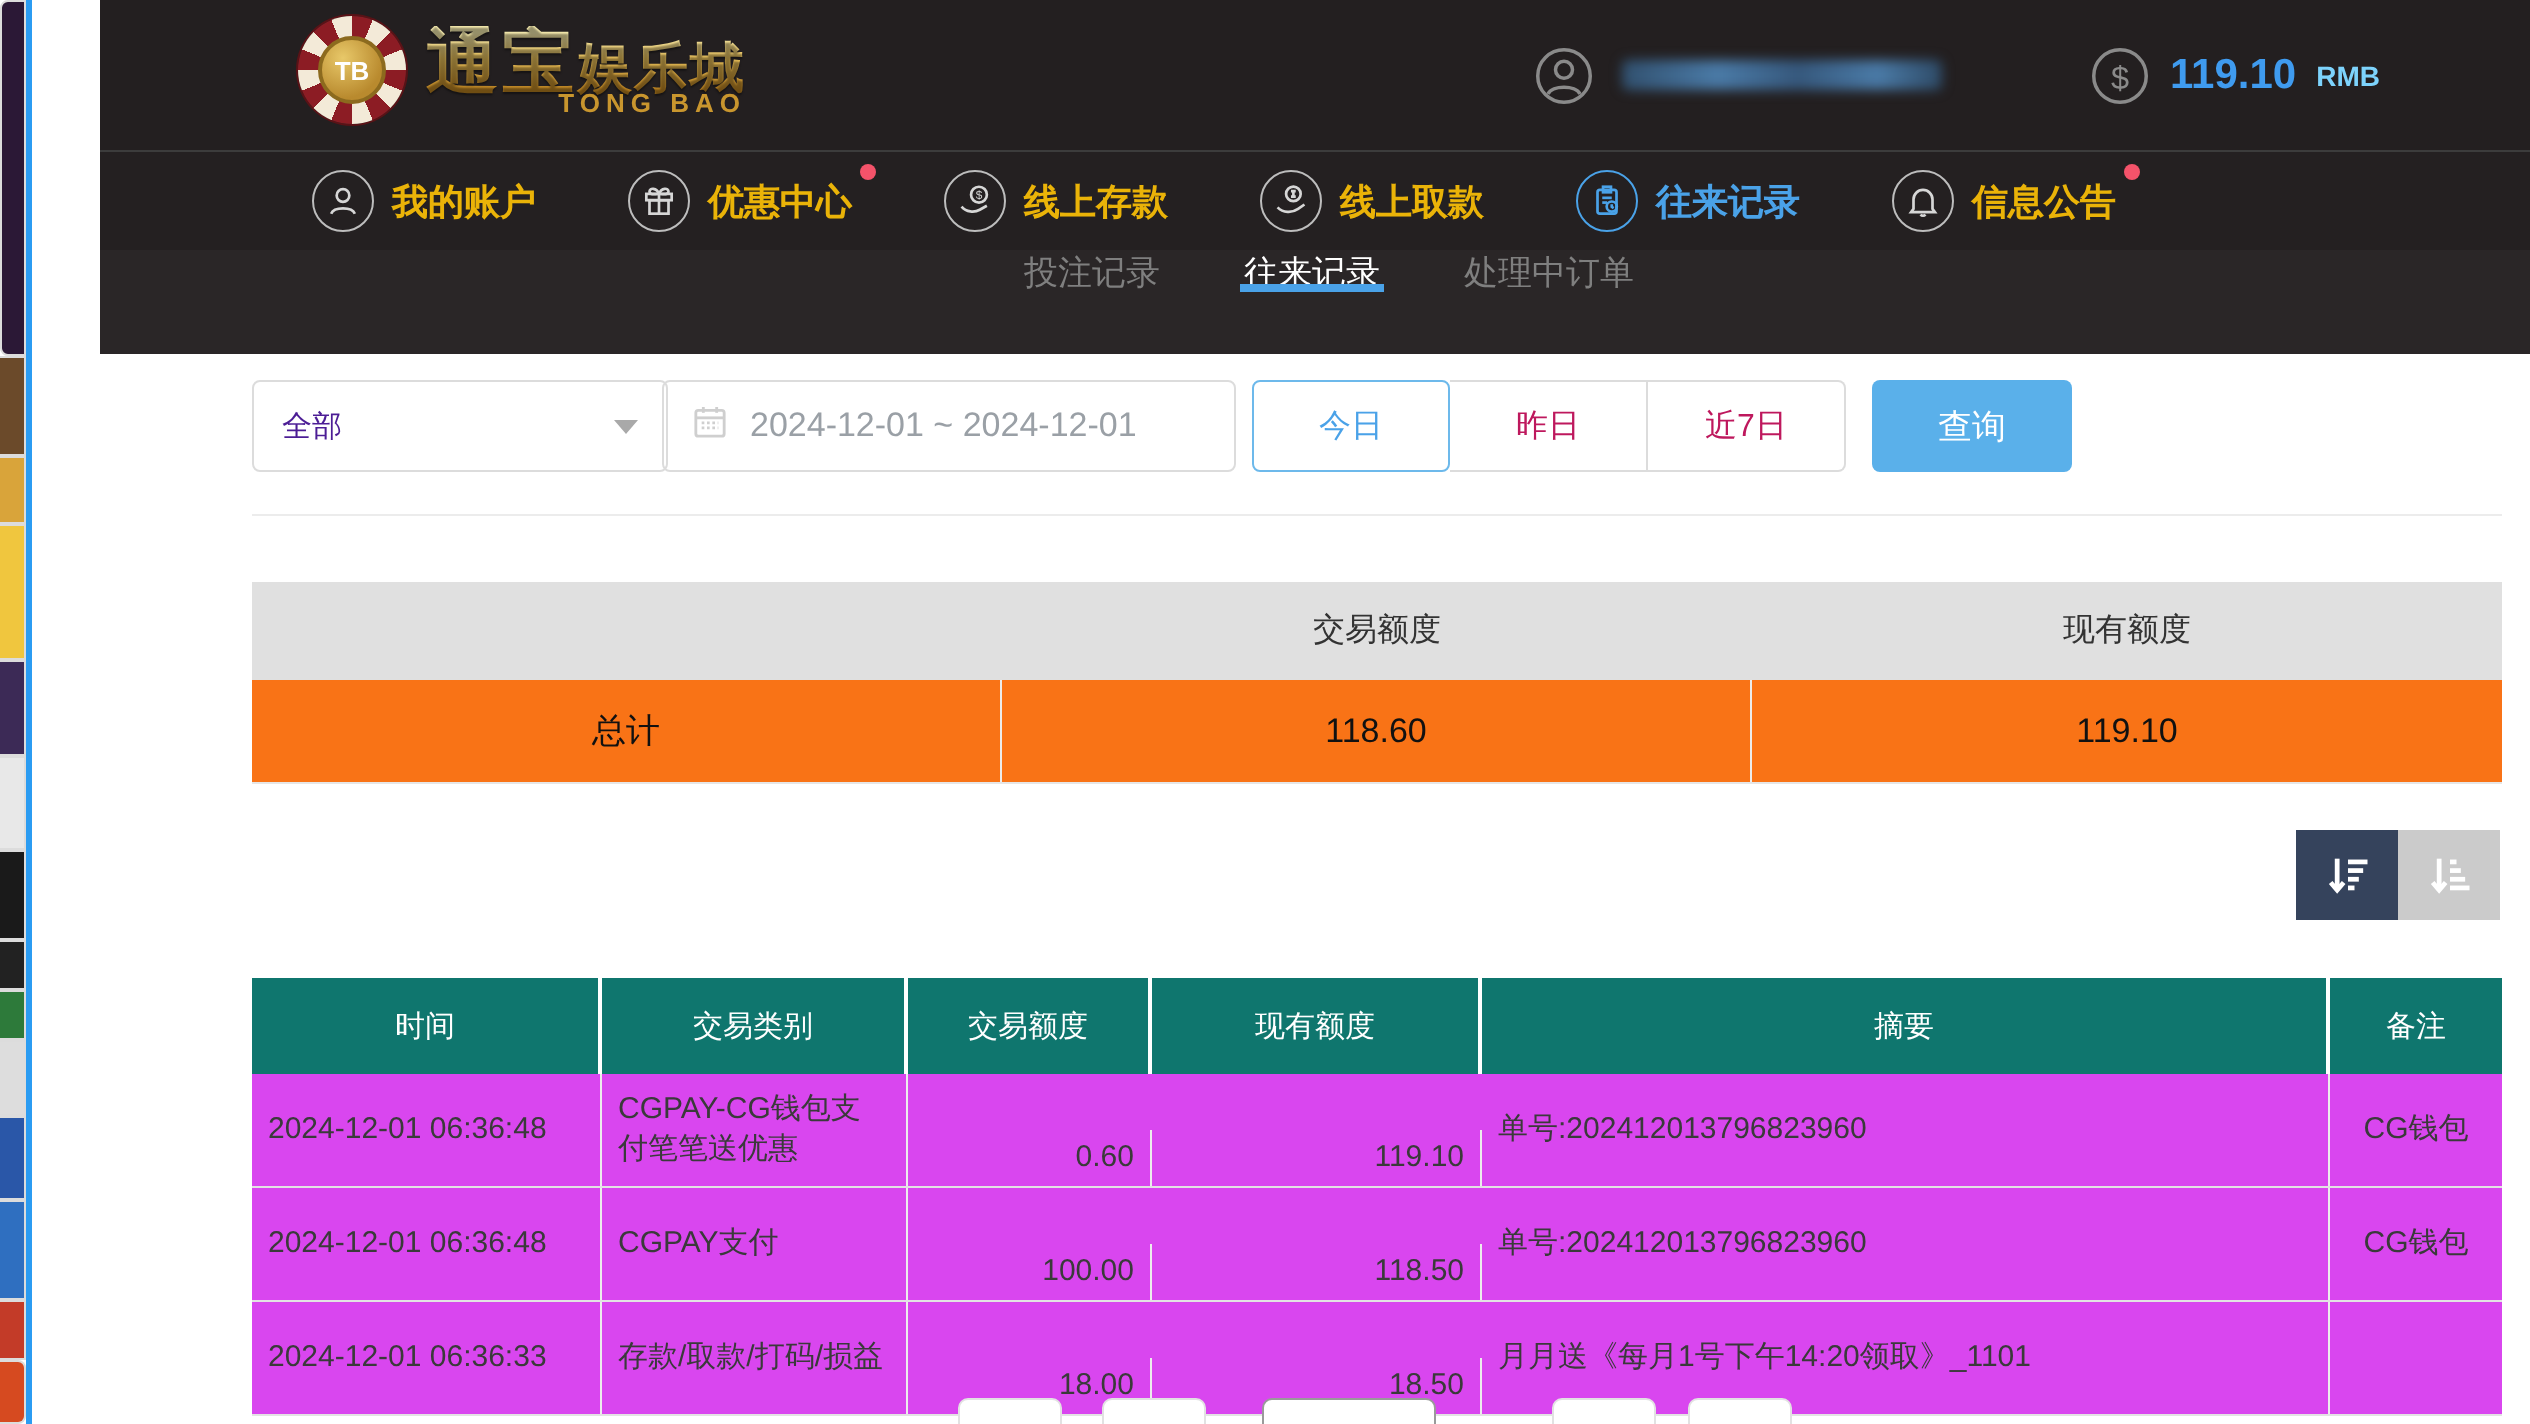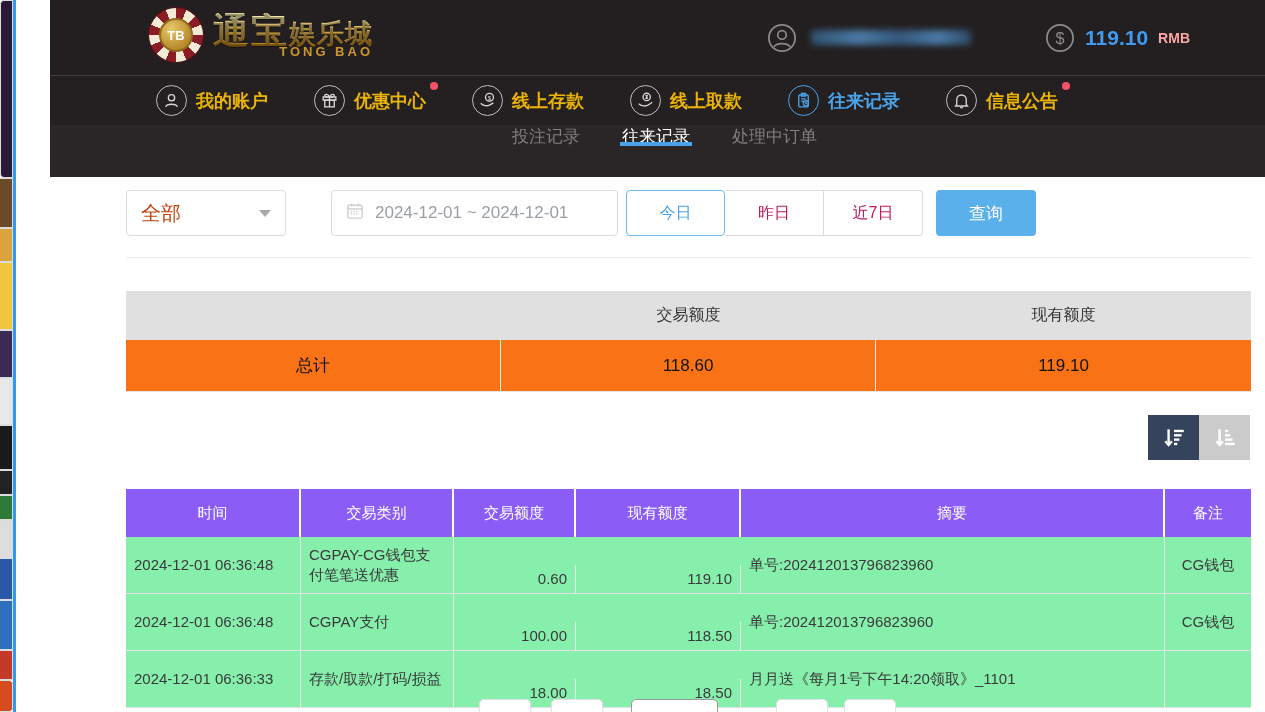--- a/index.html
+++ b/index.html
@@ -35,21 +35,21 @@
   .logo-en { margin-top:-4px; text-align:right; font-size:13px; letter-spacing:3px;
     color:#c9962e; font-weight:bold; }
 
   .user-area { position:absolute; right:75px; top:0; height:75px; display:flex; align-items:center; gap:14px; }
   .icon-circle { width:30px; height:30px; }
   .masked-name { width:160px; height:15px; border-radius:3px;
     background:linear-gradient(90deg,#31506e,#4a7aa6 30%,#36587c 55%,#4a7aa6 80%,#2e4a66);
     filter:blur(3px); }
   .balance-group { display:flex; align-items:center; gap:10px; margin-left:60px; }
   .balance-num { color:#3f9bef; font-size:21px; font-weight:bold; }
-  .balance-cur { color:#fca5a5; font-size:14px; font-weight:bold; }
+  .balance-cur { color:#7dd3fc; font-size:14px; font-weight:bold; }
 
   
   .mainnav { height:50px; background:#242021; border-top:1px solid #3c3c3c;
     display:flex; align-items:center; padding-left:106px; gap:46px; }
   .nav-item { position:relative; display:flex; align-items:center; gap:9px; cursor:pointer; }
   .nav-item .txt { color:#eab308; font-size:18px; font-weight:bold; }
   .nav-item.active .txt { color:#4aa2e8; }
   .nav-ic { width:31px; height:31px; border:1px solid #bdbdbd; border-radius:50%;
     display:flex; align-items:center; justify-content:center; }
   .nav-item.active .nav-ic { border-color:#4aa2e8; }
@@ -64,23 +64,23 @@
   .subtab { position:relative; display:flex; align-items:center; font-size:17px;
     color:#7f7f7f; cursor:pointer; padding:0 2px; }
   .subtab.active { color:#ffffff; }
   .subtab.active::after { content:""; position:absolute; left:0; right:0; bottom:2px;
     height:4px; background:#4aa2e8; }
 
   
   .content { position:relative; height:535px; background:#fff; }
 
   .filters { position:absolute; top:13px; left:0; width:100%; height:46px; }
-  .sel-box { position:absolute; left:76px; top:0; width:160px; height:46px;
+  .sel-box { position:absolute; left:76px; top:0; width:208px; height:46px;
     border:1px solid #dcdcdc; border-radius:4px; display:flex; align-items:center;
-    padding:0 14px; font-size:20px; color:#c2410c; cursor:pointer; }
+    padding:0 14px; font-size:15px; color:#4c1d95; cursor:pointer; }
   .sel-caret { margin-left:auto; width:0; height:0; border-left:6px solid transparent;
     border-right:6px solid transparent; border-top:7px solid #a9a9a9; }
   .date-box { position:absolute; left:281px; top:0; width:287px; height:46px;
     border:1px solid #dcdcdc; border-radius:4px; display:flex; align-items:center;
     gap:10px; padding:0 13px; font-size:17px; color:#9aa0a6; cursor:pointer; }
   .seg-group { position:absolute; left:576px; top:0; width:297px; height:46px; display:flex; }
   .seg { width:99px; height:46px; border:1px solid #dcdcdc; border-left-width:0;
     display:flex; align-items:center; justify-content:center; font-size:16px;
     color:#be185d; cursor:pointer; background:#fff; }
   .seg:first-child { border-left-width:1px; border-radius:4px 0 0 4px; }
@@ -103,25 +103,25 @@
   .summary .bcell:last-child { border-right:none; }
 
   
   .sort-group { position:absolute; top:238px; left:1098px; display:flex; }
   .sort-btn { width:51px; height:45px; display:flex; align-items:center; justify-content:center; cursor:pointer; }
   .sort-btn.active { background:#35435c; }
   .sort-btn.inactive { background:#cbcbcb; }
 
   
   .dtable { position:absolute; top:312px; left:76px; width:1125px; font-size:15px; }
-  .dtable .hd { display:flex; height:48px; background:#8b5cf6; }
+  .dtable .hd { display:flex; height:48px; background:#0f766e; }
   .dtable .hd .c { display:flex; align-items:center; justify-content:center; color:#fff;
     font-size:15px; border-right:2px solid #fff; }
   .dtable .hd .c:last-child { border-right:none; }
-  .dtable .row { display:flex; min-height:47px; background:#86efac; border-bottom:1px solid #e3e3e3; }
+  .dtable .row { display:flex; min-height:47px; background:#d946ef; border-bottom:1px solid #e3e3e3; }
   .dtable .row .c { display:flex; align-items:center; color:#3a3a3a;
     border-right:1px solid #ececec; padding:4px 8px; line-height:20px; }
   .dtable .row .c:last-child { border-right:none; }
   .c.w-time { width:175px; } .c.w-type { width:153px; } .c.w-amt { width:122px; }
   .c.w-bal { width:165px; } .c.w-sum { width:424px; } .c.w-note { width:86px; }
   .row .w-time { padding-left:11px; }
   .row .w-amt, .row .w-bal { justify-content:flex-end;margin-top:28px; }
   .row .w-sum { padding-left:20px; }
   .row .w-note { justify-content:center; padding:4px 2px; }
 

